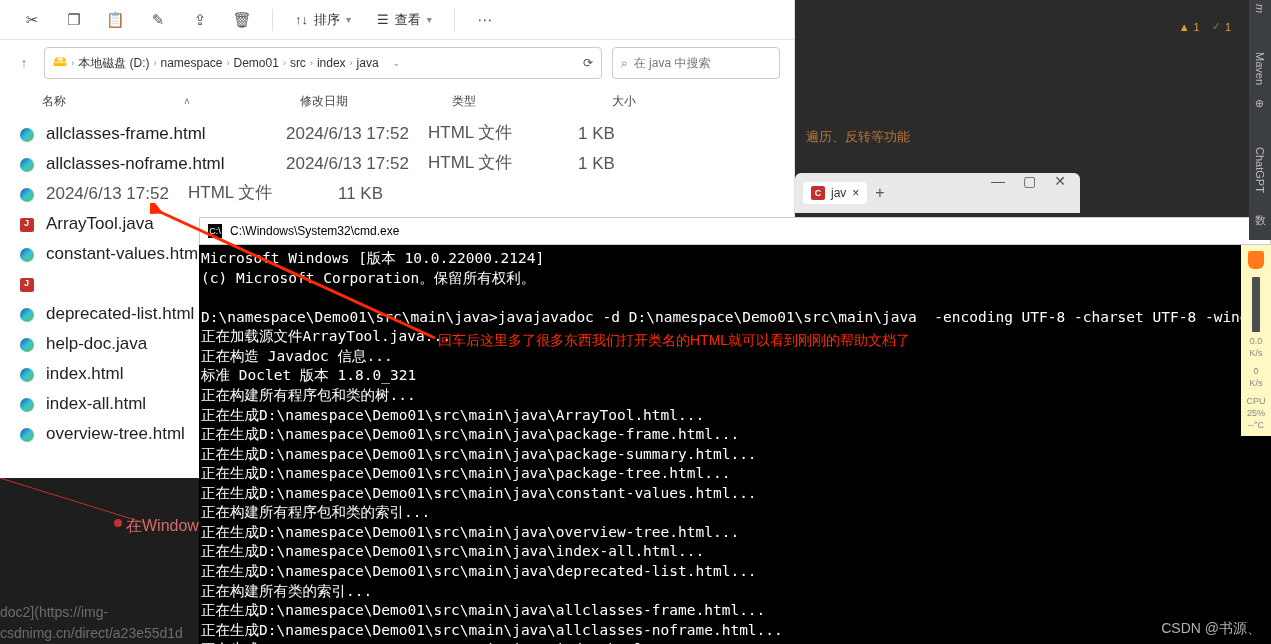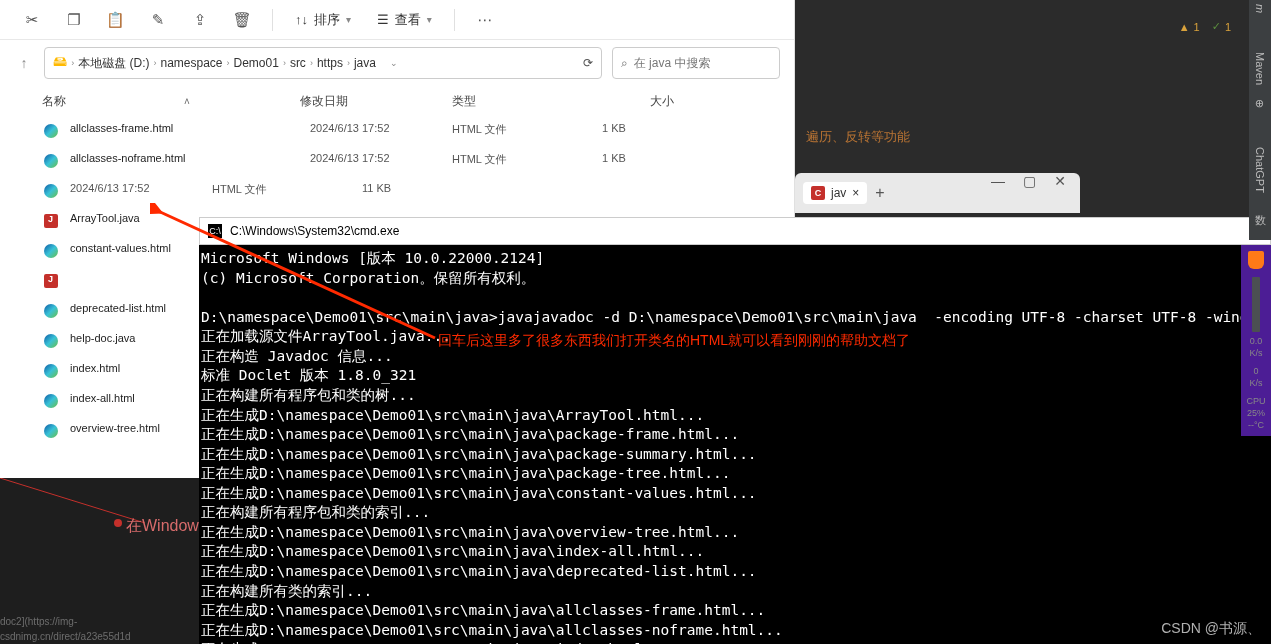--- a/index.html
+++ b/index.html
@@ -19,25 +19,25 @@
     .bc-item { display: flex; align-items: center; gap: 6px; }
     .bc-chev { color: #888; font-size: 9px; }
     .folder-ic { color: #ffb900; font-size: 14px; }
     .refresh-ic { margin-left: auto; color: #555; }
     .searchbox { border: 1px solid #ccc; border-radius: 4px; height: 32px; width: 168px; display: flex; align-items: center; padding: 0 8px; gap: 6px; color: #777; font-size: 12px; }
 
     .columns { display: flex; align-items: center; padding: 6px 42px; gap: 10px; font-size: 12px; color: #444; height: 30px; }
     .col-name { width: 248px; display: flex; align-items: center; gap: 8px; }
     .col-date { width: 142px; }
     .col-type { width: 150px; }
-    .col-size { width: 100px; text-align: center; }
+    .col-size { width: 100px; }
     .sort-arrow { color: #666; font-size: 10px; }
 
     .filelist { padding: 2px 0; }
-    .filerow { display: flex; align-items: flex-start; padding: 4px 42px; height: 30px; font-size: 11px; color: #222; }
+    .filerow { display: flex; align-items: flex-end; padding: 4px 18px; height: 30px; font-size: 17px; color: #222; }
     .fic { width: 18px; height: 18px; margin-right: 10px; display: flex; align-items: center; justify-content: center; }
     .edge-ic { width: 14px; height: 14px; border-radius: 50%; background: linear-gradient(135deg, #0c59a4, #39c2d7, #6bc046); }
     .java-ic { width: 14px; height: 14px; background: #c4302b; border-radius: 2px; position: relative; }
     .java-ic::after { content: "J"; position: absolute; color: #fff; font-size: 9px; font-weight: bold; left: 4px; top: 0; }
     .fn { width: 240px; }
     .fd { width: 142px; color: #555; }
     .ft { width: 150px; color: #555; }
     .fs { width: 100px; color: #555; }
 
     
@@ -52,25 +52,25 @@
     .cmd-body { background: #000; color: #fff; padding: 4px 2px; font-family: "NSimSun", "SimSun", Consolas, monospace; font-size: 14.5px; line-height: 1.35; height: calc(100% - 28px); white-space: pre; overflow: hidden; }
 
     
     .ide-bg { position: absolute; right: 0; top: 0; width: 476px; height: 644px; background: #2b2b2b; z-index: 1; }
     .ide-text { position: absolute; left: 806px; top: 128px; color: #b87333; font-size: 13px; z-index: 6; }
     .ide-warn { position: absolute; right: 40px; top: 20px; color: #d9a23c; font-size: 11px; z-index: 6; display: flex; align-items: center; gap: 4px; }
     
     
     .right-sidebar { position: absolute; right: 0; top: 0; width: 22px; height: 240px; background: #3c3f41; z-index: 30; display: flex; flex-direction: column; align-items: center; padding-top: 4px; gap: 14px; color: #aaa; font-size: 10px; }
     .right-sidebar .vtab { writing-mode: vertical-rl; font-size: 11px; height: 46px; color: #bbb; }
-    .meters { position: absolute; right: 0; top: 245px; width: 30px; z-index: 30; background: #4c1d95; display: flex; flex-direction: column; align-items: center; padding: 6px 0; gap: 2px; font-size: 9px; color: #888; }
+    .meters { position: absolute; right: 0; top: 245px; width: 30px; z-index: 30; background: #fef9c3; display: flex; flex-direction: column; align-items: center; padding: 6px 0; gap: 2px; font-size: 9px; color: #888; }
     .meter-box { width: 8px; height: 55px; background: #4b4f52; margin-bottom: 2px; border-radius: 1px; }
     .shield { width: 16px; height: 18px; background: #ff7a18; border-radius: 2px 2px 6px 6px; margin-bottom: 6px; }
 
-    .watermark-left { position: absolute; left: 0; bottom: 0; font-size: 10px; color: rgba(150,150,150,0.65); z-index: 3; line-height: 1.5; }
+    .watermark-left { position: absolute; left: 0; bottom: 0; font-size: 14px; color: rgba(150,150,150,0.65); z-index: 3; line-height: 1.5; }
     .watermark-right { position: absolute; right: 10px; bottom: 6px; font-size: 14px; color: rgba(220,220,220,0.8); z-index: 50; }
     
     .status-back { position: absolute; left: 0; top: 478px; width: 199px; height: 166px; background: #1e1e1e; z-index: 2; }
     .status-text { position: absolute; left: 126px; top: 516px; font-size: 16px; color: #d76b6b; z-index: 3; }
     .status-dot { position: absolute; left: 114px; top: 519px; width: 8px; height: 8px; background: #c4302b; border-radius: 50%; z-index: 3; }
     .diag-line { position: absolute; left: 0; top: 478px; width: 199px; height: 60px; z-index: 2; pointer-events: none; }
     
     
     .tab-strip { position: absolute; left: 795px; top: 173px; width: 285px; height: 40px; background: #e9e9e9; z-index: 4; display: flex; align-items: center; padding: 0 8px; border-radius: 6px 6px 0 0; }
     .win-btns { position: absolute; right: 14px; top: 0; display: flex; gap: 18px; color: #555; font-size: 14px; }
@@ -154,21 +154,21 @@
       <span class="folder-ic">🖴</span>
       <span class="bc-chev">›</span>
       <span class="bc-item">本地磁盘 (D:)</span>
         <span class="bc-chev">›</span>
       <span class="bc-item">namespace</span>
         <span class="bc-chev">›</span>
       <span class="bc-item">Demo01</span>
         <span class="bc-chev">›</span>
       <span class="bc-item">src</span>
         <span class="bc-chev">›</span>
-      <span class="bc-item">https</span>
+      <span class="bc-item">index</span>
         <span class="bc-chev">›</span>
       <span class="bc-item">java</span>
       <span class="bc-chev" style="margin-left:10px">⌄</span>
       <span class="refresh-ic">⟳</span>
     </div>
     <div class="searchbox">
       <span>⌕</span>
       <span>在 java 中搜索</span>
     </div>
   </div>

